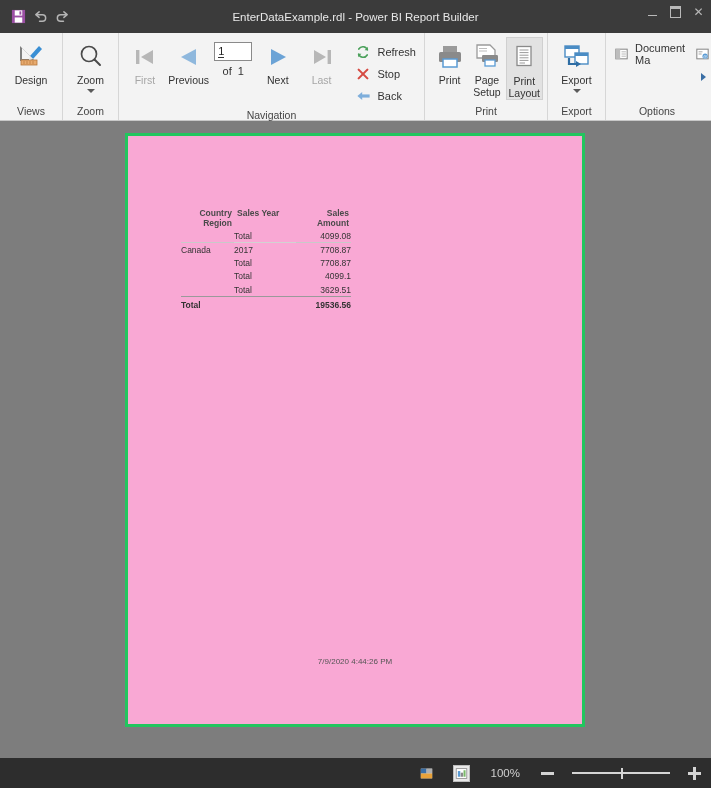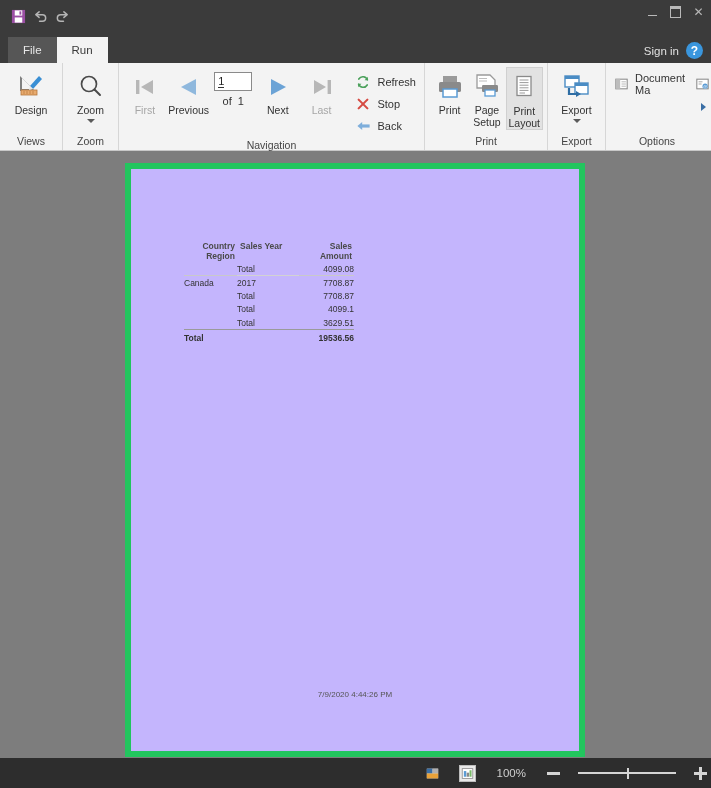--- a/index.html
+++ b/index.html
@@ -191,22 +191,22 @@
   .canvas {
     flex: 1;
     background: #7d7d7d;
     overflow: hidden;
     position: relative;
   }
   .page {
     position: absolute;
     left: 125px; top: 12px;
     width: 460px; height: 594px;
-    background: #c4b5fd;
-    border: 6px solid #22c55e;
+    background: #f9a8d4;
+    border: 3px solid #22c55e;
   }
   .report-table {
     position: absolute;
     left: 53px; top: 72px;
     width: 170px;
     border-collapse: collapse;
     font-size: 8.5px;
     color: #333;
   }
   .report-table td, .report-table th {
@@ -237,21 +237,21 @@
     color: #555;
   }
 
   
   .statusbar {
     height: 30px;
     background: #2d2d2d;
     display: flex;
     align-items: center;
     justify-content: flex-end;
-    padding-right: 4px;
+    padding-right: 10px;
     gap: 18px;
     flex: 0 0 30px;
   }
   .viewicon {
     width: 17px; height: 17px;
     display: flex; align-items: center; justify-content: center;
   }
   .viewicon.sel { background: #e9e9e9; border: 1px solid #bdbdbd; }
   .zoomlabel { color: #cfcfcf; font-size: 11.5px; margin: 0 3px; }
   .zminus {
@@ -295,35 +295,28 @@
           <path d="M6.5 3 L3 6 L6.5 9" stroke="#b5b5b5" stroke-width="1.6" fill="none" stroke-linecap="round" stroke-linejoin="round"></path>
         </svg>
       </div>
       <div class="qat-btn">
         <svg width="15" height="15" viewBox="0 0 16 16">
           <path d="M12 6 H6 a3.5 3.5 0 0 0 0 7 H9" stroke="#b5b5b5" stroke-width="1.6" fill="none" stroke-linecap="round"></path>
           <path d="M9.5 3 L13 6 L9.5 9" stroke="#b5b5b5" stroke-width="1.6" fill="none" stroke-linecap="round" stroke-linejoin="round"></path>
         </svg>
       </div>
     </div>
+    <div class="title-text">EnterDataExample.rdl - Power BI Report Builder</div>
     <div class="wincontrols">
       <div class="wc wc-min"></div>
       <div class="wc wc-max"></div>
       <div class="wc">✕</div>
     </div>
   </div>
 
-  <div class="tabstrip">
-    <div class="tab tab-file">File</div>
-    <div class="tab tab-run">Run</div>
-    <div class="signin-area">
-      <div class="signin-text">Sign in</div>
-      <div class="help-btn">?</div>
-    </div>
-  </div>
 
   <div class="ribbon">
 
     <div class="rgroup" style="width:62px;">
       <div class="rgroup-body">
         <div class="bigbtn">
           <div class="ic">
             <svg width="30" height="28" viewBox="0 0 30 28">
               <path d="M4 3 L4 18 L19 18 Z" fill="#808080"></path>
               <path d="M6 5 L6 16 L17 16 Z" fill="#f3f3f3"></path>

